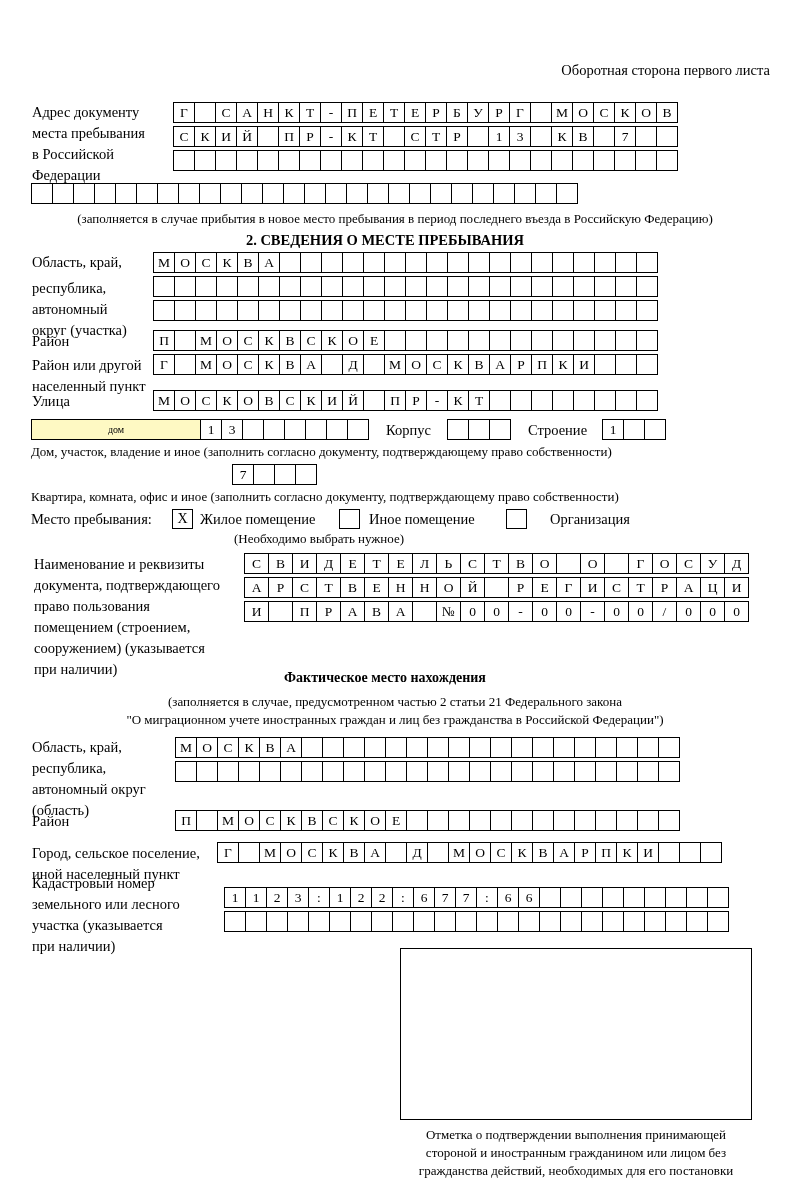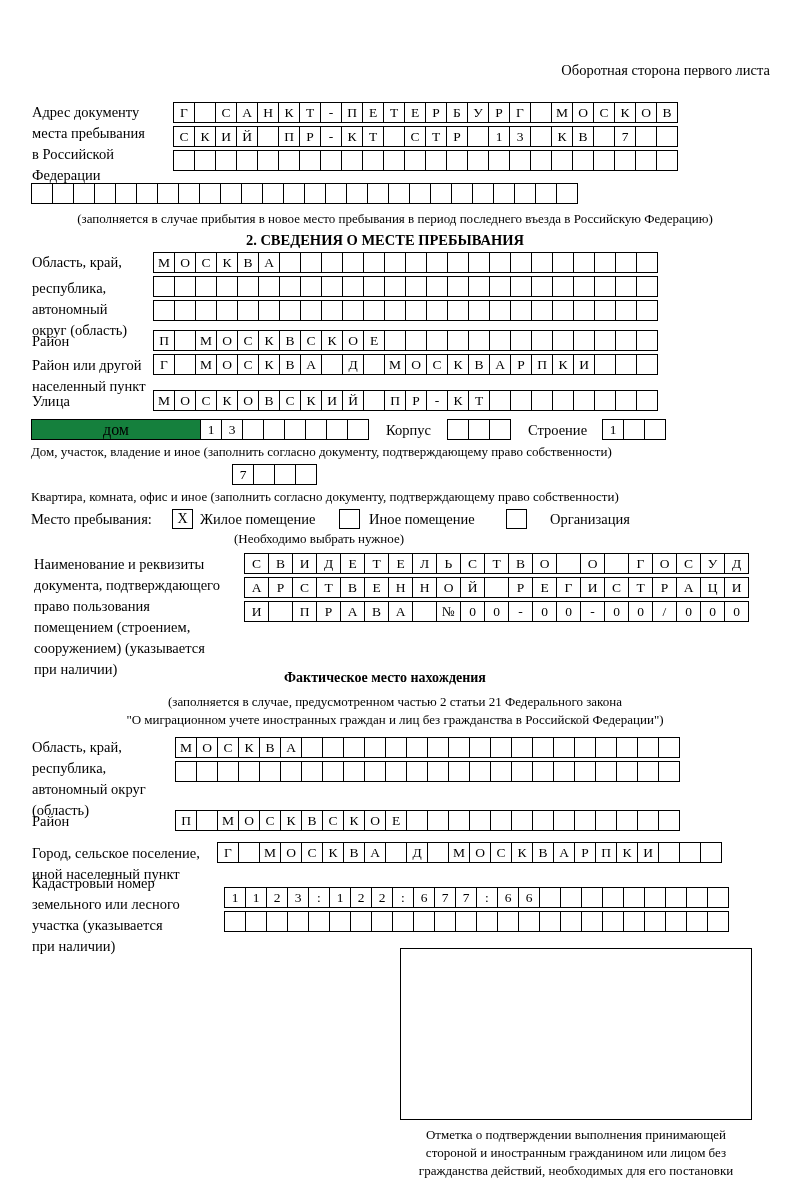--- a/index.html
+++ b/index.html
@@ -75,24 +75,24 @@
     overflow: hidden;
     background: #fff;
   }
   .cell.wide { width: 25px; }
 
   .boxfield {
     position: absolute;
     border: 1px solid #000;
     box-sizing: border-box;
     height: 21px;
-    font-size: 16px;
+    font-size: 10px;
     text-align: center;
     line-height: 19px;
-    background: #15803d;
+    background: #fef9c3;
   }
 
   .tick {
     width: 21px;
     height: 20px;
     border: 1px solid #000;
     box-sizing: border-box;
     text-align: center;
     font-size: 14px;
     line-height: 18px;
@@ -230,21 +230,21 @@
       <div class="cell"></div>
     </div>
 
   <div class="abs center-note" style="left:0; top:170px; width:790px;">(заполняется в случае прибытия в новое место пребывания в период последнего въезда в Российскую Федерацию)</div>
 
   <div class="abs section-title" style="left:0; top:192px; width:770px;">2. СВЕДЕНИЯ О МЕСТЕ ПРЕБЫВАНИЯ</div>
 
   <div class="abs lbl" style="left:32px; top:212px;">Область, край,</div>
   <div class="abs lbl" style="left:32px; top:238px;">республика,</div>
   <div class="abs lbl" style="left:32px; top:259px;">автономный</div>
-  <div class="abs lbl" style="left:32px; top:280px;">округ (область)</div>
+  <div class="abs lbl" style="left:32px; top:280px;">округ (участка)</div>
 
   <div class="cellrow" id="s2-region-0" style="left:153px; top:212px;">
       <div class="cell">М</div>
       <div class="cell">О</div>
       <div class="cell">С</div>
       <div class="cell">К</div>
       <div class="cell">В</div>
       <div class="cell">А</div>
       <div class="cell"></div>
       <div class="cell"></div>

